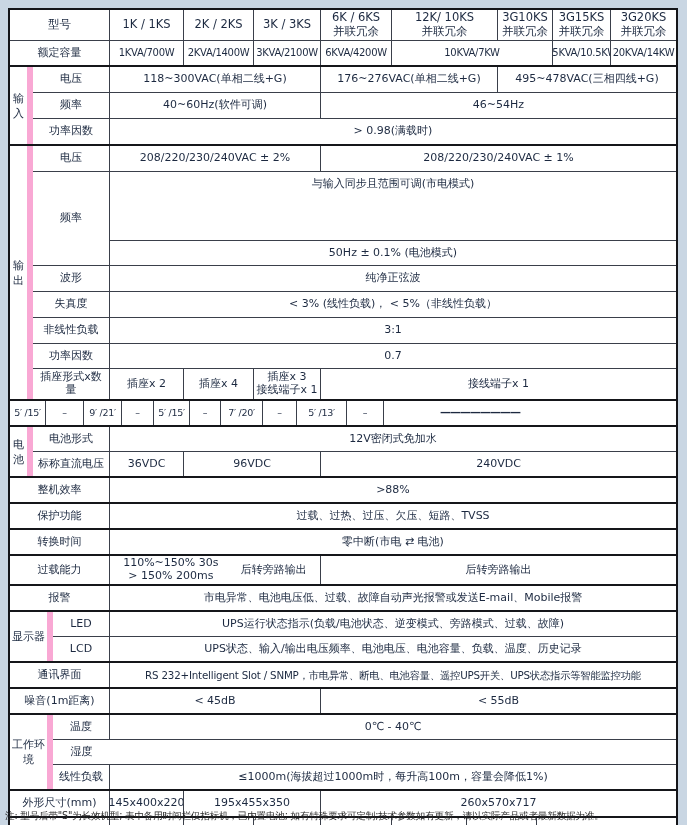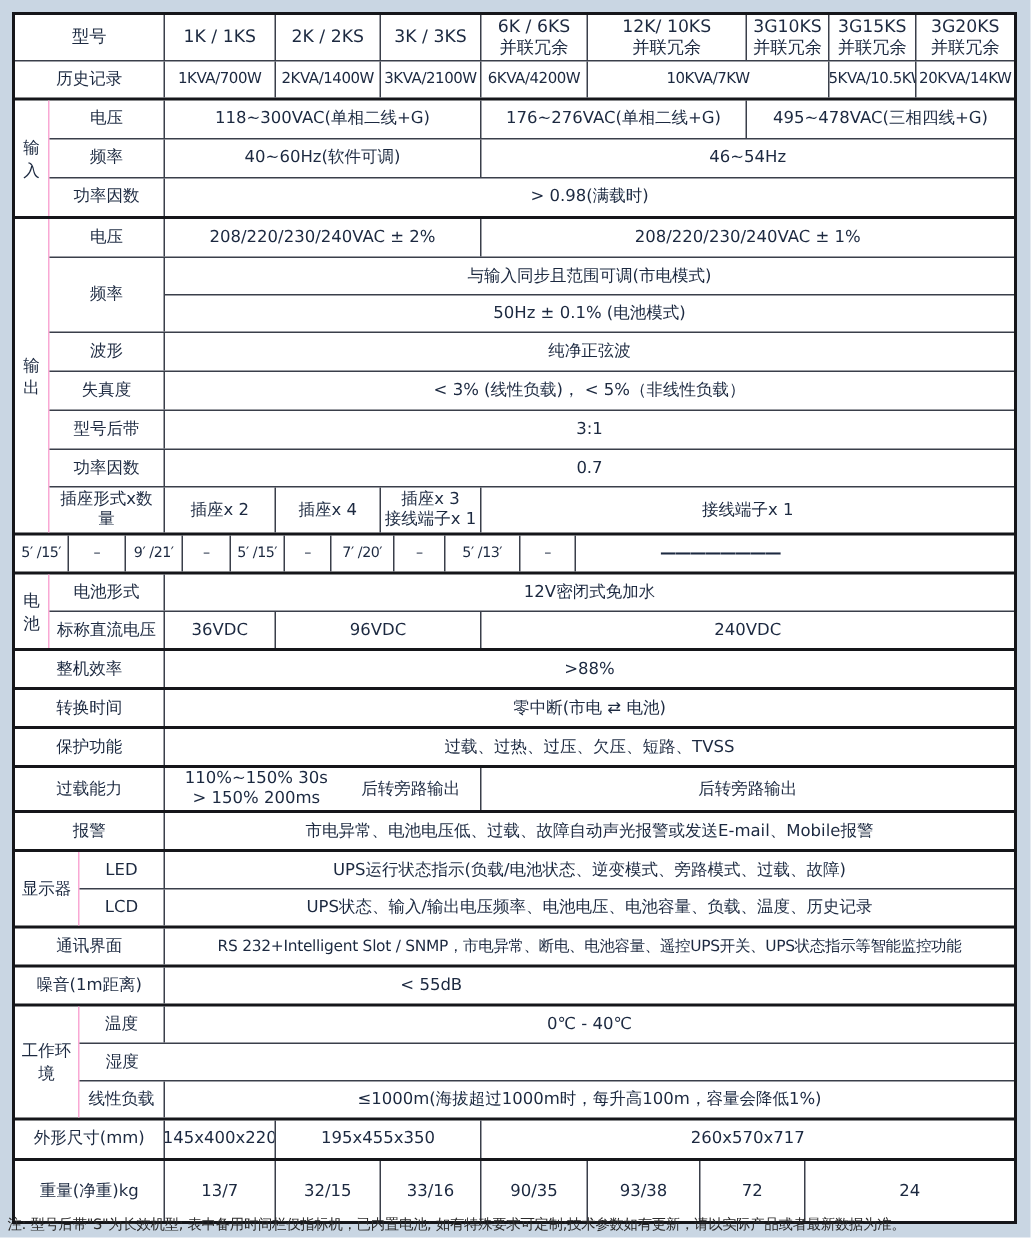--- a/index.html
+++ b/index.html
@@ -13,35 +13,35 @@
   .tbl{
     position:absolute;left:8px;top:8px;width:670px;
     background:#ffffff;
     border:2px solid #15161a;
     box-sizing:border-box;
   }
   .sec{display:flex;}
   .sec + .sec{border-top:2px solid #15161a;}
   .stack{flex:1;display:flex;flex-direction:column;min-width:0;}
   .stack > .r + .r{border-top:1px solid #3a3f4a;}
-  .sub{flex:1;display:flex;flex-direction:column;min-width:0;}
+  .sub{flex:1;display:flex;flex-direction:column;min-width:0;gap:44px;}
   .sub > .rr + .rr{border-top:1px solid #3a3f4a;}
   .r,.rr{display:flex;align-items:stretch;}
   .c{
     display:flex;flex-direction:column;align-items:center;justify-content:center;
     text-align:center;
     border-right:1px solid #3a3f4a;
     box-sizing:border-box;
     font-size:11px;line-height:1.18;
     padding:1px 2px;min-width:0;overflow:hidden;
   }
   .r > .c:last-child, .rr > .c:last-child{border-right:none;}
   .cat{
     display:flex;align-items:center;justify-content:center;text-align:center;
-    border-right:1px solid #f9a8d4;box-sizing:border-box;
+    border-right:6px solid #f9a8d4;box-sizing:border-box;
     font-size:11px;padding:0 1px;
   }
   .sm{font-size:9.5px;letter-spacing:-0.3px;padding:1px 0;}
   .cap{font-size:10px;letter-spacing:-0.3px;padding:1px 0;}
   .h30{height:30px}.h28{height:28px}.h26{height:40px}.h25{height:25px}.h24{height:24px}
   .hdr .c{font-size:11.5px;}
   .ov{flex-direction:row;justify-content:space-around;align-items:center;}
   .ov .lines{display:flex;flex-direction:column;align-items:center;}
   .comm-c{font-size:10.3px;letter-spacing:-0.2px;}
   .dash-cell{font-weight:bold;letter-spacing:-1px;overflow:hidden;white-space:nowrap;}
@@ -86,21 +86,21 @@
         <div class="c" style="width:58px">
             <span>3G15KS</span>
             <span>并联冗余</span>
           </div>
         <div class="c" style="width:65px">
             <span>3G20KS</span>
             <span>并联冗余</span>
           </div>
       </div>
       <div class="r h24">
-        <div class="c" style="width:100px">历史记录</div>
+        <div class="c" style="width:100px">额定容量</div>
         <div class="c cap" style="width:74px">1KVA/700W</div>
         <div class="c cap" style="width:70px">2KVA/1400W</div>
         <div class="c cap" style="width:67px">3KVA/2100W</div>
         <div class="c cap" style="width:71px">6KVA/4200W</div>
         <div class="c cap" style="width:161px">10KVA/7KW</div>
         <div class="c cap" style="width:58px">15KVA/10.5KW</div>
         <div class="c cap" style="width:65px">20KVA/14KW</div>
       </div>
     </div>
   </div>
@@ -147,21 +147,21 @@
       </div>
       <div class="r h25">
         <div class="c" style="width:77px">波形</div>
         <div class="c" style="width:566px">纯净正弦波</div>
       </div>
       <div class="r h25">
         <div class="c" style="width:77px">失真度</div>
         <div class="c" style="width:566px">&lt; 3% (线性负载)，  &lt; 5%（非线性负载）</div>
       </div>
       <div class="r h25">
-        <div class="c" style="width:77px">型号后带</div>
+        <div class="c" style="width:77px">非线性负载</div>
         <div class="c" style="width:566px">3:1</div>
       </div>
       <div class="r h24">
         <div class="c" style="width:77px">功率因数</div>
         <div class="c" style="width:566px">0.7</div>
       </div>
       <div class="r h30">
         <div class="c" style="width:77px">插座形式x数量</div>
         <div class="c" style="width:74px">插座x 2</div>
         <div class="c" style="width:70px">插座x 4</div>
@@ -213,31 +213,31 @@
       <div class="r h24">
         <div class="c" style="width:100px">整机效率</div>
         <div class="c" style="width:566px">&gt;88%</div>
       </div>
     </div>
   </div>
 
   <div class="sec">
     <div class="stack">
       <div class="r h24">
+        <div class="c" style="width:100px">保护功能</div>
+        <div class="c" style="width:566px">过载、过热、过压、欠压、短路、TVSS</div>
+      </div>
+    </div>
+  </div>
+
+  <div class="sec">
+    <div class="stack">
+      <div class="r h24">
         <div class="c" style="width:100px">转换时间</div>
         <div class="c" style="width:566px">零中断(市电 ⇄ 电池)</div>
-      </div>
-    </div>
-  </div>
-
-  <div class="sec">
-    <div class="stack">
-      <div class="r h24">
-        <div class="c" style="width:100px">保护功能</div>
-        <div class="c" style="width:566px">过载、过热、过压、欠压、短路、TVSS</div>
       </div>
     </div>
   </div>
 
   <div class="sec">
     <div class="stack">
       <div class="r h28">
         <div class="c" style="width:100px">过载能力</div>
         <div class="c ov" style="width:211px">
           <span class="lines">
@@ -282,20 +282,21 @@
         <div class="c" style="width:100px">通讯界面</div>
         <div class="c comm-c" style="width:566px">RS 232+Intelligent Slot / SNMP，市电异常、断电、电池容量、遥控UPS开关、UPS状态指示等智能监控功能</div>
       </div>
     </div>
   </div>
 
   <div class="sec">
     <div class="stack">
       <div class="r h24">
         <div class="c" style="width:100px">噪音(1m距离)</div>
+        <div class="c" style="width:211px">&lt; 45dB</div>
         <div class="c" style="width:355px">&lt; 55dB</div>
       </div>
     </div>
   </div>
 
   <div class="sec">
     <div class="cat" style="width:43px">工作环境</div>
     <div class="stack">
       <div class="r h24">
         <div class="c" style="width:57px">温度</div>

